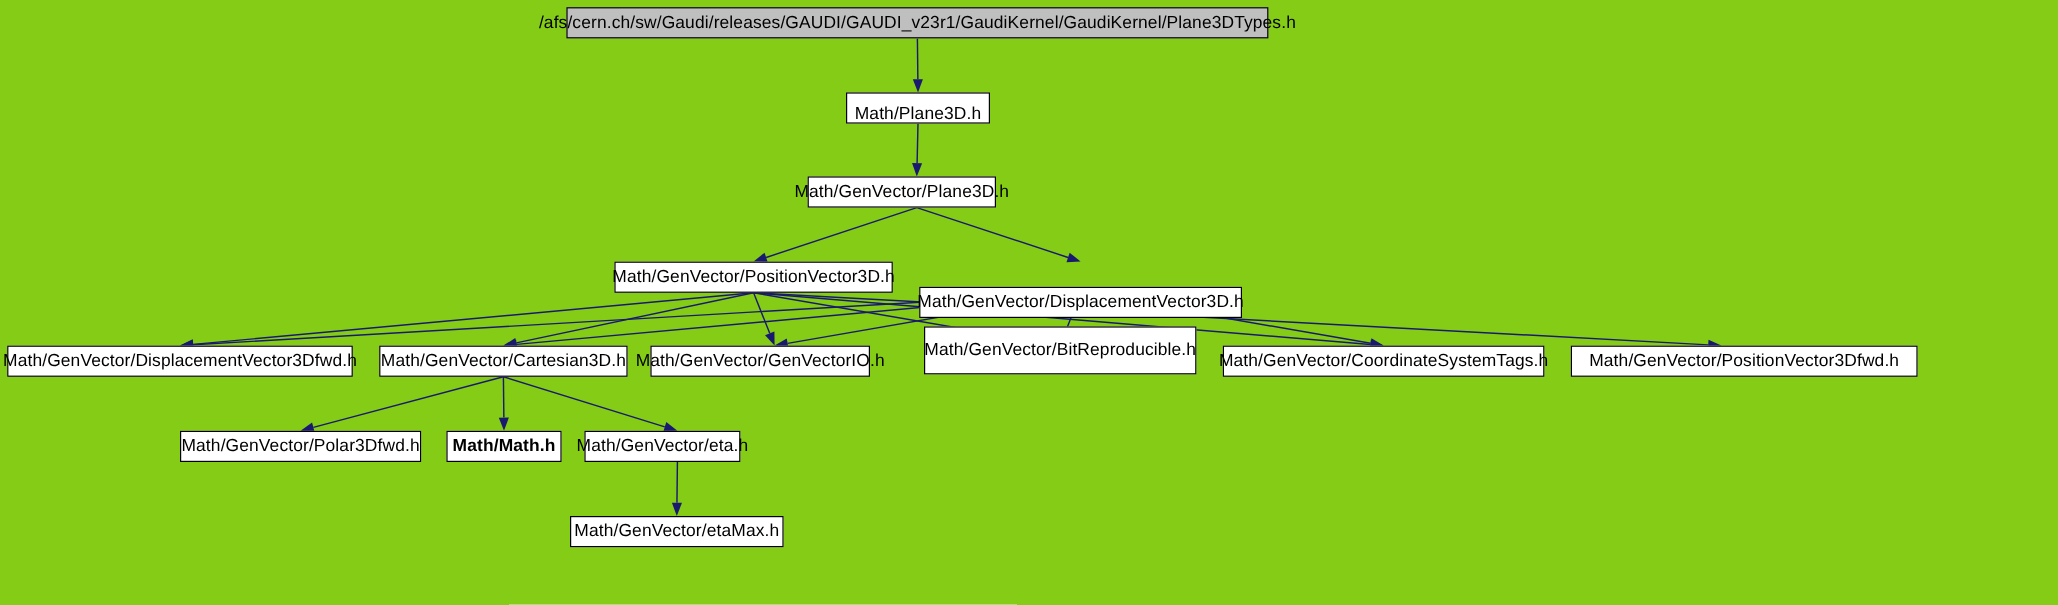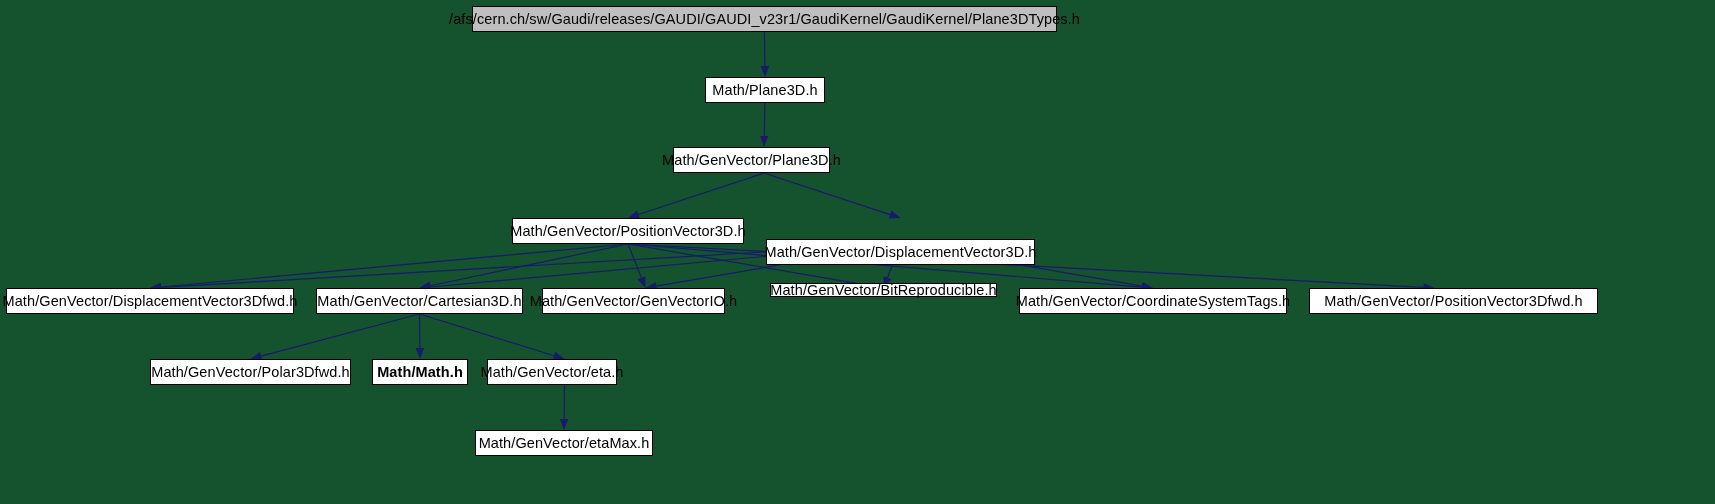--- a/index.html
+++ b/index.html
@@ -7,21 +7,21 @@
     padding: 0;
     background: #ffffff;
   }
   body {
     font-family: "Liberation Sans", sans-serif;
   }
   #graph-root {
     position: relative;
     width: 1715px;
     height: 504px;
-    background: #14532d;
+    background: #84cc16;
     overflow: hidden;
   }
   #edge-layer {
     position: absolute;
     left: 0;
     top: 0;
     width: 1715px;
     height: 504px;
     pointer-events: none;
   }
@@ -89,42 +89,42 @@
       <polygon points="420,359 415.67804455691714,348.04734273575554 424.07752608640465,347.9540151632057" fill="#191970"></polygon>
       <line x1="419.5" y1="314" x2="553.9942944950764" y2="355.73960863640303" stroke="#191970" stroke-width="1.2"></line>
       <polygon points="564.5,359 552.749417792612,359.75087801101023 555.2391711975407,351.72833926179584" fill="#191970"></polygon>
       <line x1="564.5" y1="385" x2="564.1222146783391" y2="419.00067894948063" stroke="#191970" stroke-width="1.2"></line>
       <polygon points="564,430 559.9224739135954,418.9540151632057 568.3219554430829,419.04734273575554" fill="#191970"></polygon>
     </svg>
   <div id="node-layer">
       <div class="node root-node" style="left: 472px; top: 6px; width: 585px; height: 26px;">
         <span class="node-label">/afs/cern.ch/sw/Gaudi/releases/GAUDI/GAUDI_v23r1/GaudiKernel/GaudiKernel/Plane3DTypes.h</span>
       </div>
-      <div class="node" style="left: 705px; top: 77px; width: 120px; height: 26px;">
+      <div class="node" style="left: 705px; top: 77px; width: 120px; height: 26px; align-items: flex-end;">
         <span class="node-label">Math/Plane3D.h</span>
       </div>
       <div class="node" style="left: 673px; top: 147px; width: 157px; height: 26px;">
         <span class="node-label">Math/GenVector/Plane3D.h</span>
       </div>
       <div class="node" style="left: 512px; top: 218px; width: 232px; height: 26px;">
         <span class="node-label">Math/GenVector/PositionVector3D.h</span>
       </div>
       <div class="node" style="left: 766px; top: 218px; width: 269px; height: 26px; margin-top: 21px;">
         <span class="node-label">Math/GenVector/DisplacementVector3D.h</span>
       </div>
       <div class="node" style="left: 6px; top: 288px; width: 288px; height: 26px;">
         <span class="node-label">Math/GenVector/DisplacementVector3Dfwd.h</span>
       </div>
       <div class="node" style="left: 316px; top: 288px; width: 207px; height: 26px;">
         <span class="node-label">Math/GenVector/Cartesian3D.h</span>
       </div>
       <div class="node" style="left: 542px; top: 288px; width: 183px; height: 26px;">
         <span class="node-label">Math/GenVector/GenVectorIO.h</span>
       </div>
-      <div class="node" style="left: 770px; top: 283px; width: 227px; height: 14px;">
+      <div class="node" style="left: 770px; top: 272px; width: 227px; height: 40px;">
         <span class="node-label">Math/GenVector/BitReproducible.h</span>
       </div>
       <div class="node" style="left: 1019px; top: 288px; width: 268px; height: 26px;">
         <span class="node-label">Math/GenVector/CoordinateSystemTags.h</span>
       </div>
       <div class="node" style="left: 1309px; top: 288px; width: 289px; height: 26px;">
         <span class="node-label">Math/GenVector/PositionVector3Dfwd.h</span>
       </div>
       <div class="node" style="left: 150px; top: 359px; width: 201px; height: 26px;">
         <span class="node-label">Math/GenVector/Polar3Dfwd.h</span>

